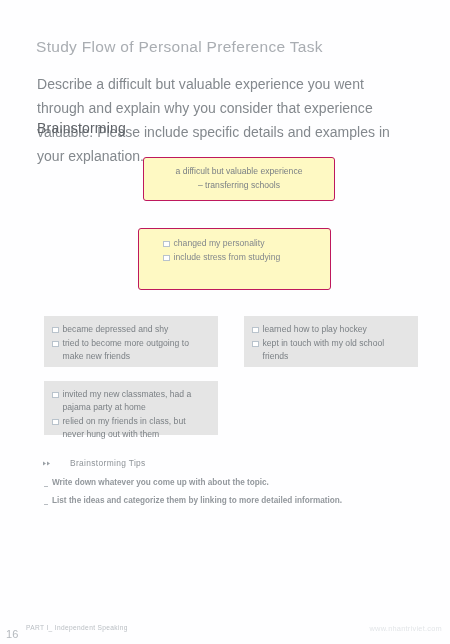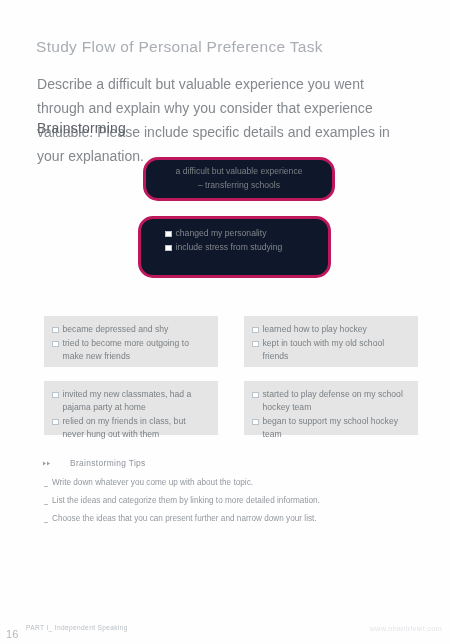--- a/index.html
+++ b/index.html
@@ -50,23 +50,23 @@
     left: 37px;
     top: 120px;
     font-size: 14px;
     color: #5f6368;
     letter-spacing: 0.2px;
   }
 
   
   .flow-box {
     position: absolute;
-    border: 3px solid #be185d;
-    border-radius: 15px;
-    background: #0f172a;
+    border: 1px solid #be185d;
+    border-radius: 3px;
+    background: #fef9c3;
     box-sizing: border-box;
   }
   .flow-box.topic {
     left: 143px;
     top: 157px;
     width: 192px;
     height: 44px;
     display: flex;
     flex-direction: column;
     align-items: center;
@@ -75,21 +75,21 @@
   .topic-line {
     font-size: 8.6px;
     color: #7b8085;
     line-height: 1.62;
     text-align: center;
     white-space: nowrap;
   }
 
   .flow-box.reasons {
     left: 138px;
-    top: 216px;
+    top: 228px;
     width: 193px;
     height: 62px;
     padding: 8px 0 6px 24px;
   }
 
   
   .idea-box {
     position: absolute;
     background: #e5e5e5;
     box-sizing: border-box;
@@ -155,20 +155,21 @@
     width: 350px;
   }
   .tip-item {
     display: flex;
     align-items: flex-start;
     font-size: 8.2px;
     line-height: 1.25;
     color: #93989d;
     margin-bottom: 7.5px;
     letter-spacing: 0.01px;
+    font-weight: bold;
   }
   .tip-dash {
     flex: 0 0 auto;
     width: 4px;
     height: 1px;
     background: #b7bcc1;
     margin-top: 8px;
     margin-right: 4px;
   }
 
@@ -260,52 +261,38 @@
     <div class="check-row">
       <span class="checkbox"></span>
       <span class="check-text">invited my new classmates, had a pajama party at home</span>
     </div>
     <div class="check-row">
       <span class="checkbox"></span>
       <span class="check-text">relied on my friends in class, but never hung out with them</span>
     </div>
   </div>
 
-  <div class="idea-box r2c2">
-    <div class="check-row">
-      <span class="checkbox"></span>
-      <span class="check-text">started to play defense on my school hockey team</span>
-    </div>
-    <div class="check-row">
-      <span class="checkbox"></span>
-      <span class="check-text">began to support my school hockey team</span>
-    </div>
-  </div>
 
   <div class="tips-head">
     <span class="tri-pair">
       <span class="tri"></span>
         <span class="tri"></span>
     </span>
     <span>Brainstorming Tips</span>
   </div>
 
   <div class="tips-list">
     <div class="tip-item">
       <span class="tip-dash"></span>
       <span>Write down whatever you come up with about the topic.</span>
     </div>
     <div class="tip-item">
       <span class="tip-dash"></span>
       <span>List the ideas and categorize them by linking to more detailed information.</span>
     </div>
-    <div class="tip-item">
-      <span class="tip-dash"></span>
-      <span>Choose the ideas that you can present further and narrow down your list.</span>
-    </div>
   </div>
 
   <div class="footer">
     <span class="footer-page">16</span>
     <span class="footer-part">PART I_ Independent Speaking</span>
     <span class="footer-url">www.nhantriviet.com</span>
   </div>
 
 </div>
 

